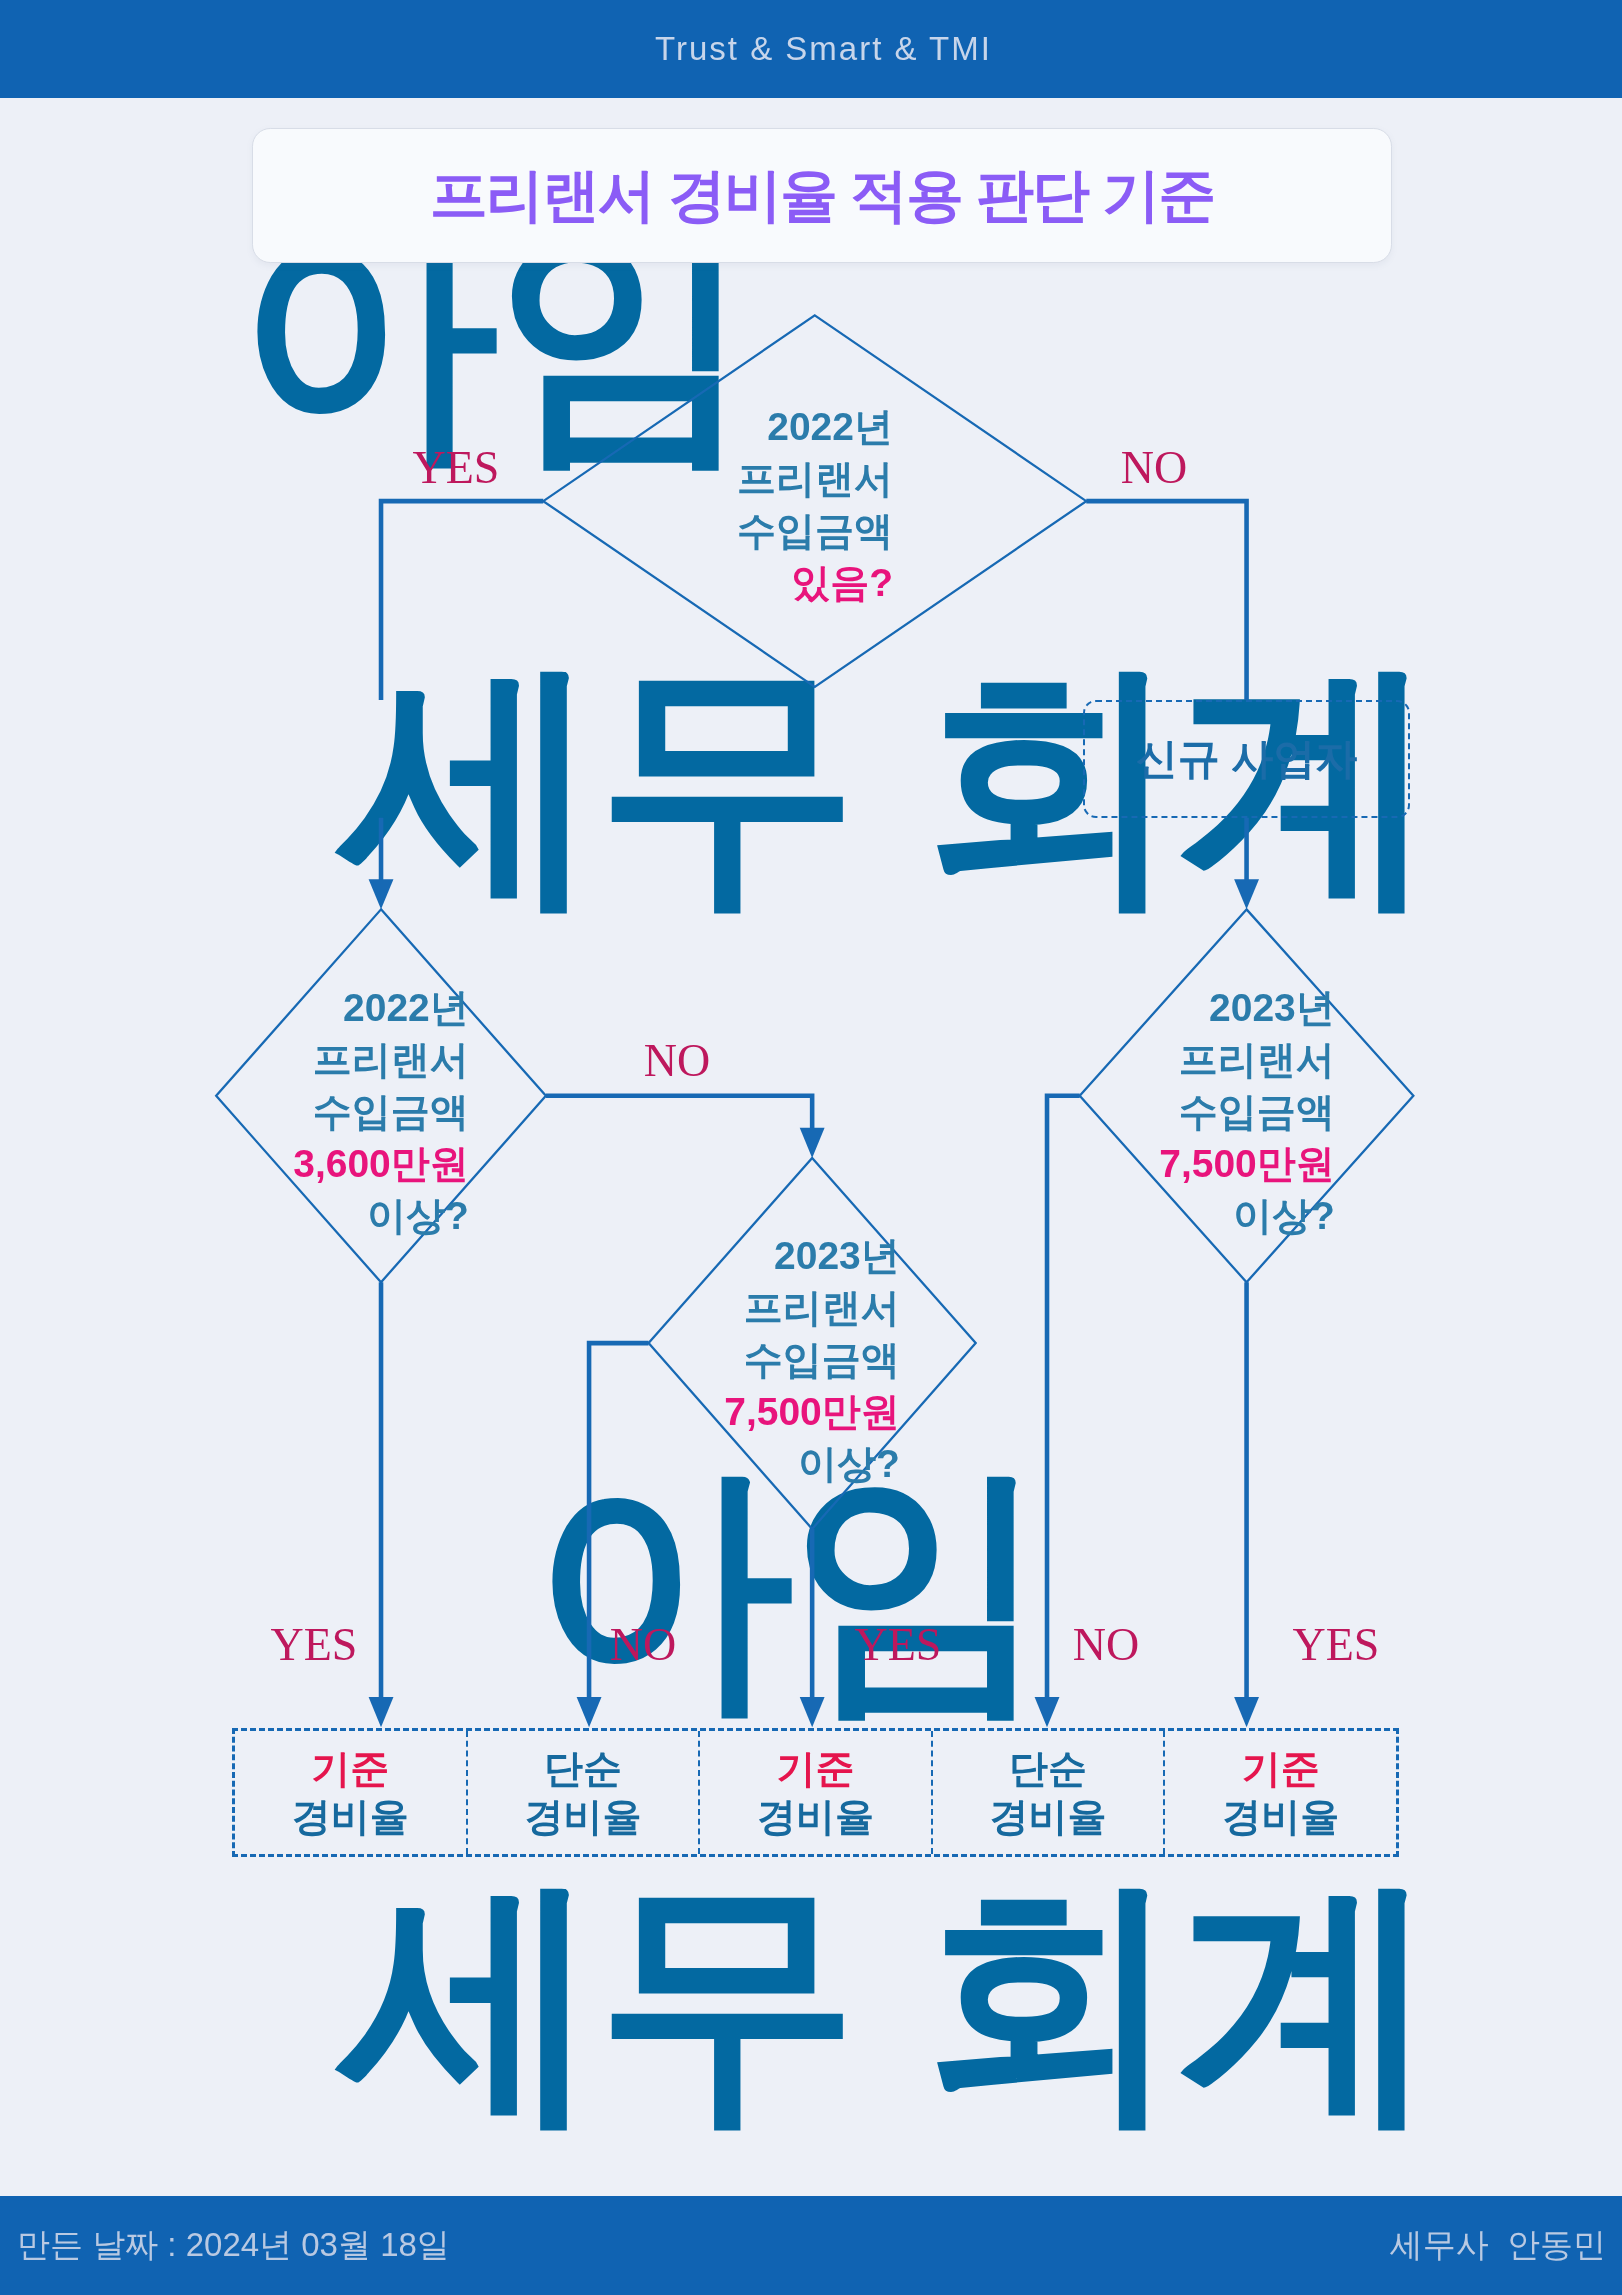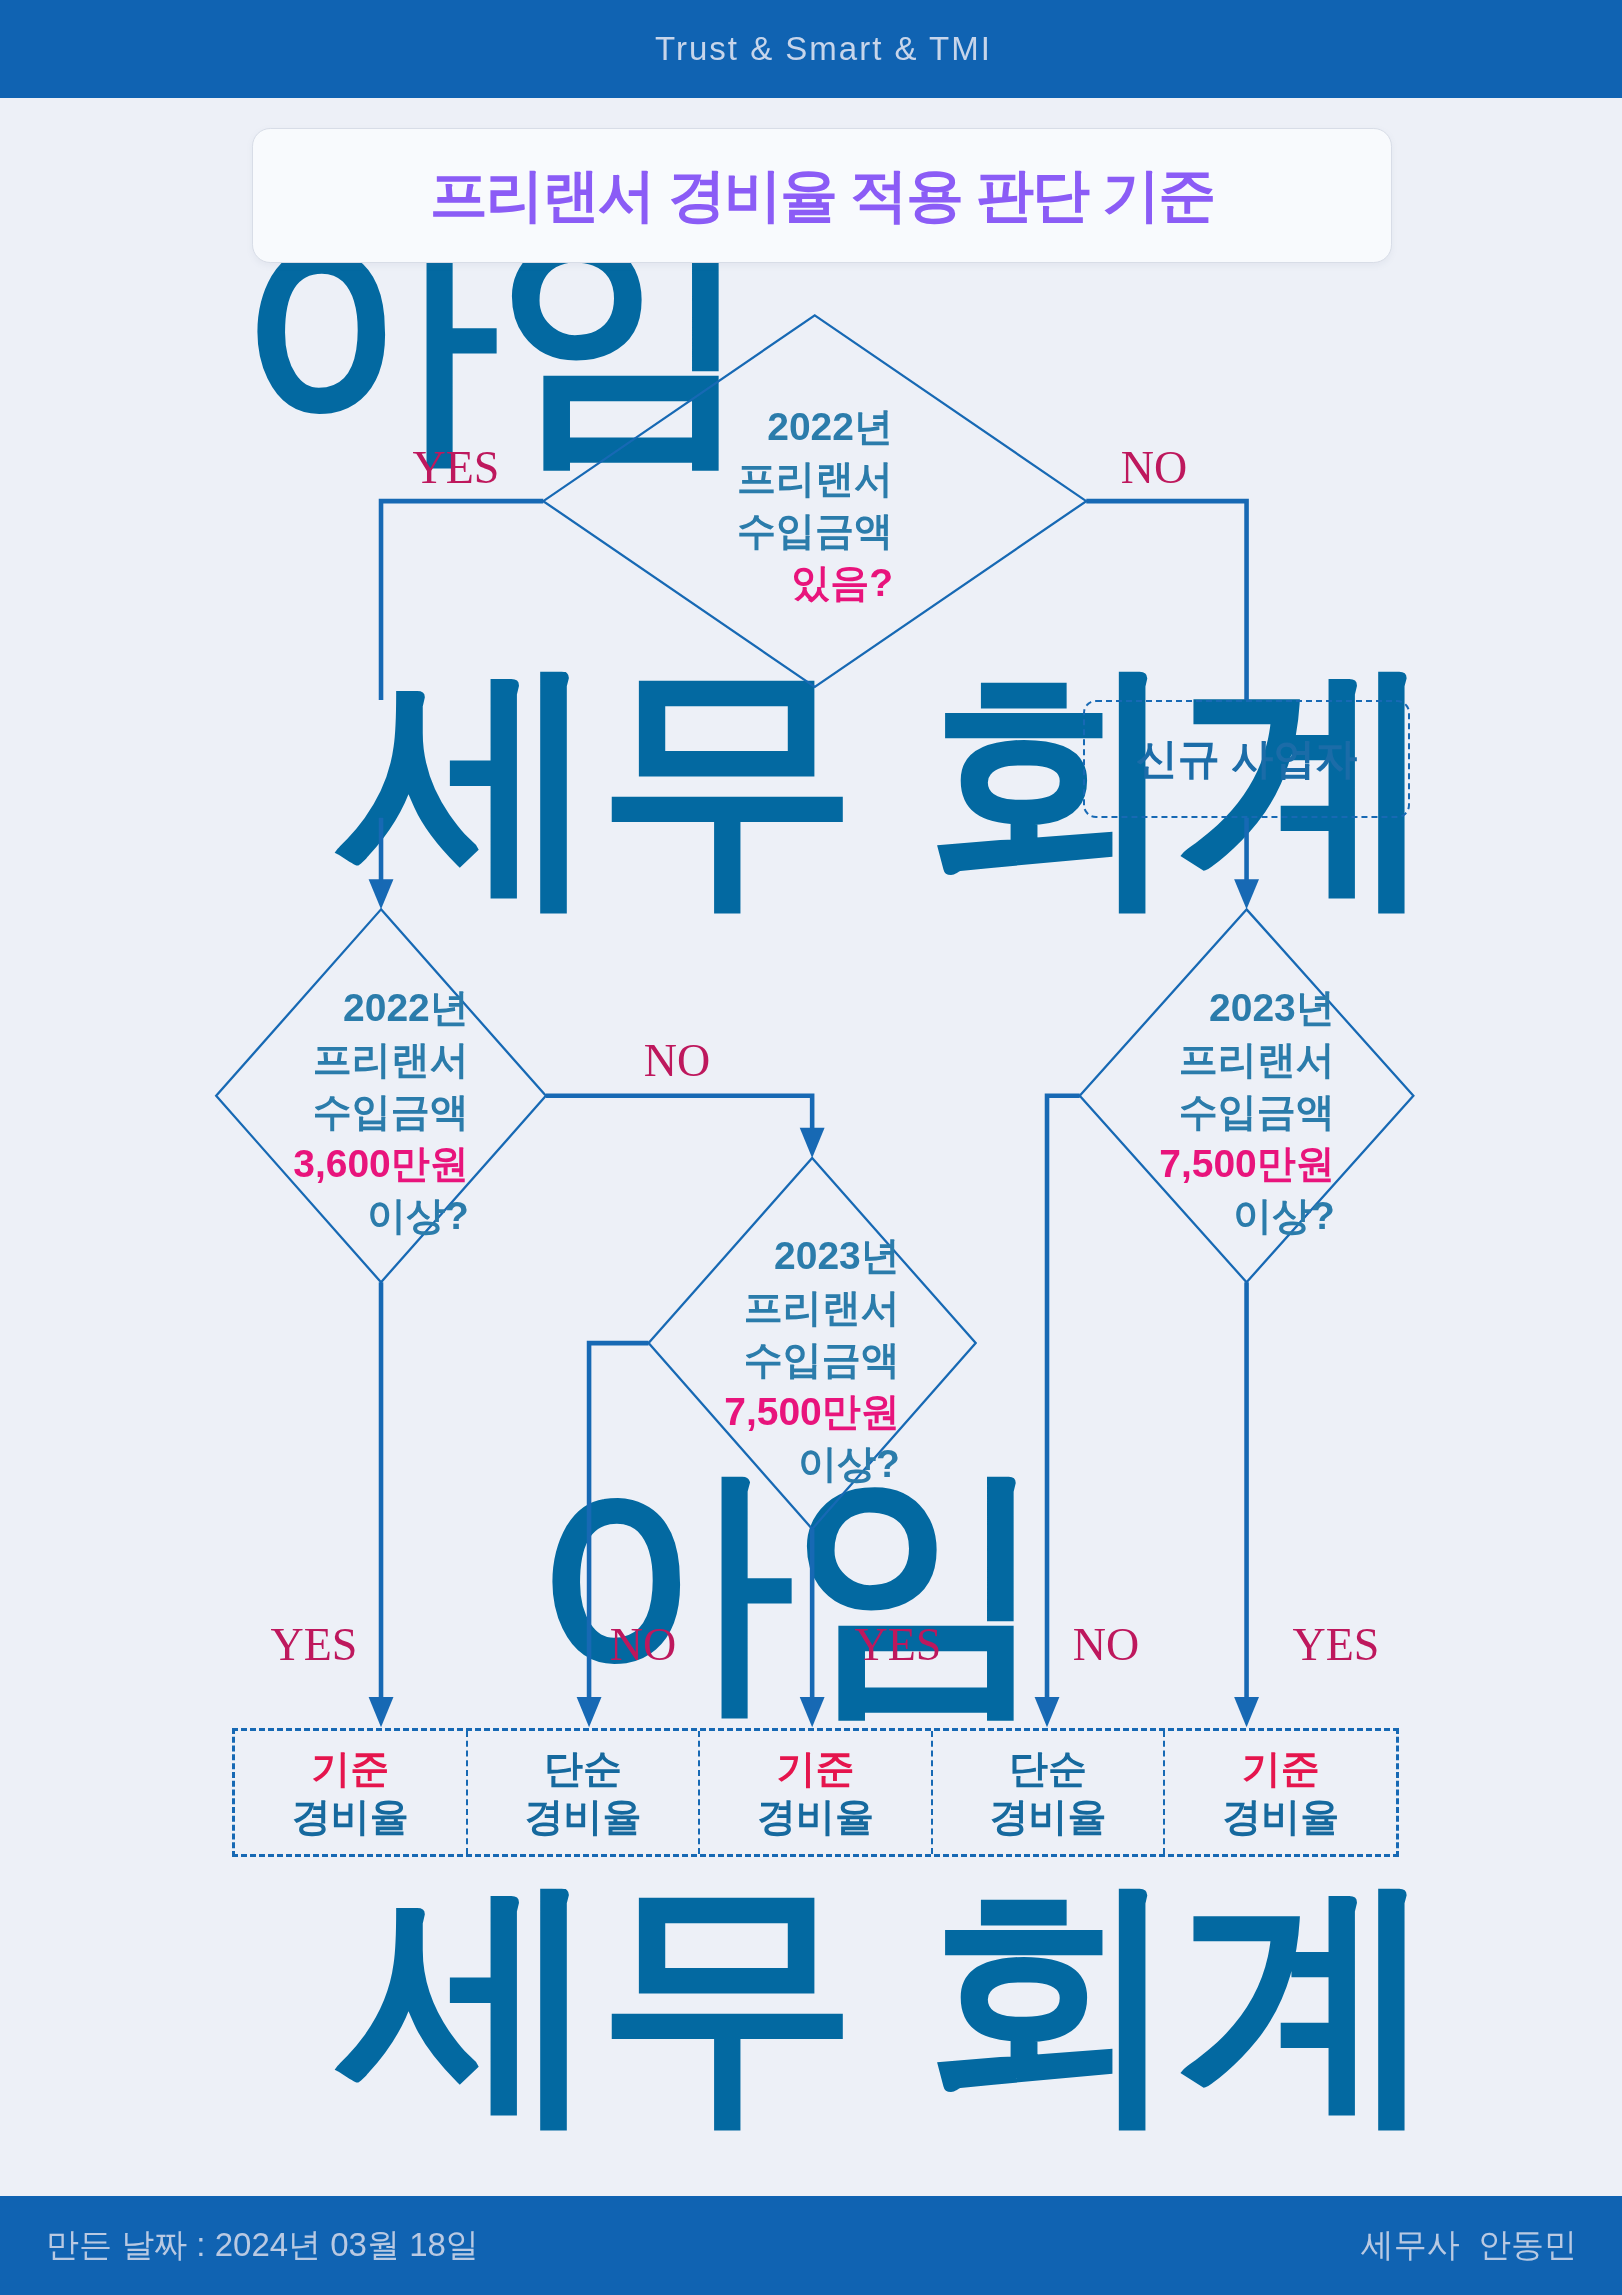--- a/index.html
+++ b/index.html
@@ -18,21 +18,21 @@
   .topbar {
     position:absolute; left:0; top:0; width:1623px; height:98px;
     background:#1063b2; z-index:4; display:flex; align-items:center; justify-content:center;padding-left:12px;
   }
   .topbar span {
     color:#c7d5ea; font-size:33px; font-weight:300; letter-spacing:2px;
   }
   .footbar {
     position:absolute; left:0; top:2196px; width:1623px; height:99px;
     background:#1063b2; z-index:4; display:flex; align-items:center; justify-content:space-between;
-    box-sizing:border-box; padding:0 46px;
+    box-sizing:border-box; padding:0 17px;
   }
   .footbar span {
     color:#b9c9e2; font-size:33px; font-weight:300; white-space:pre;
   }
   
   .title-card {
     position:absolute; left:252px; top:128px; width:1138px; height:133px;
     background:#f8fafd; border:1.3px solid #d8dde7; border-radius:18.3px;
     z-index:3; display:flex; align-items:center; justify-content:center;
     box-shadow:0 2.6px 6.5px rgba(120,130,150,0.08);

